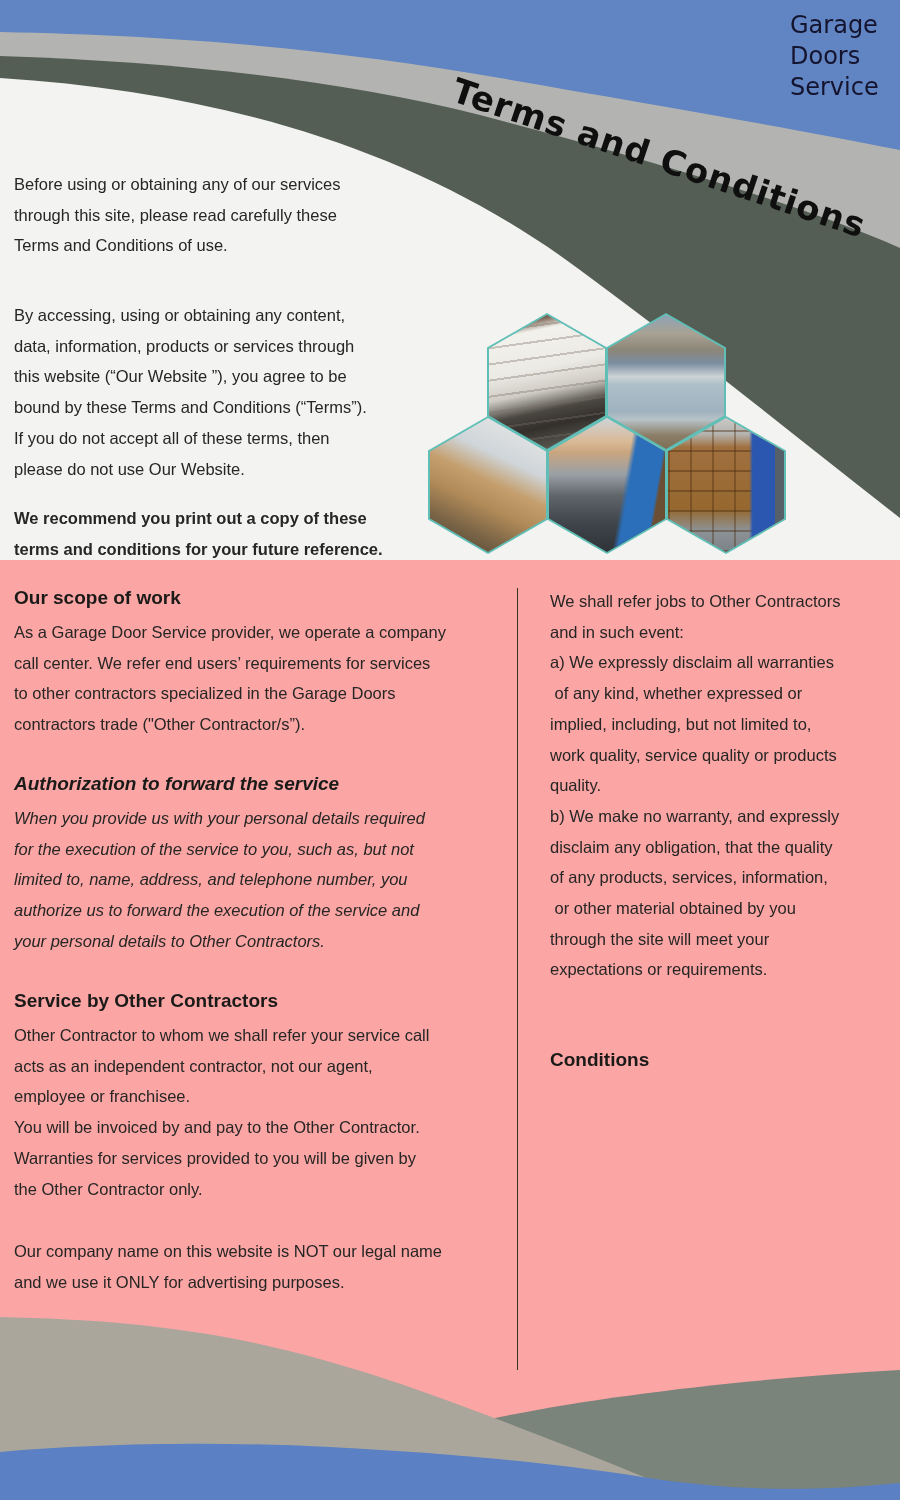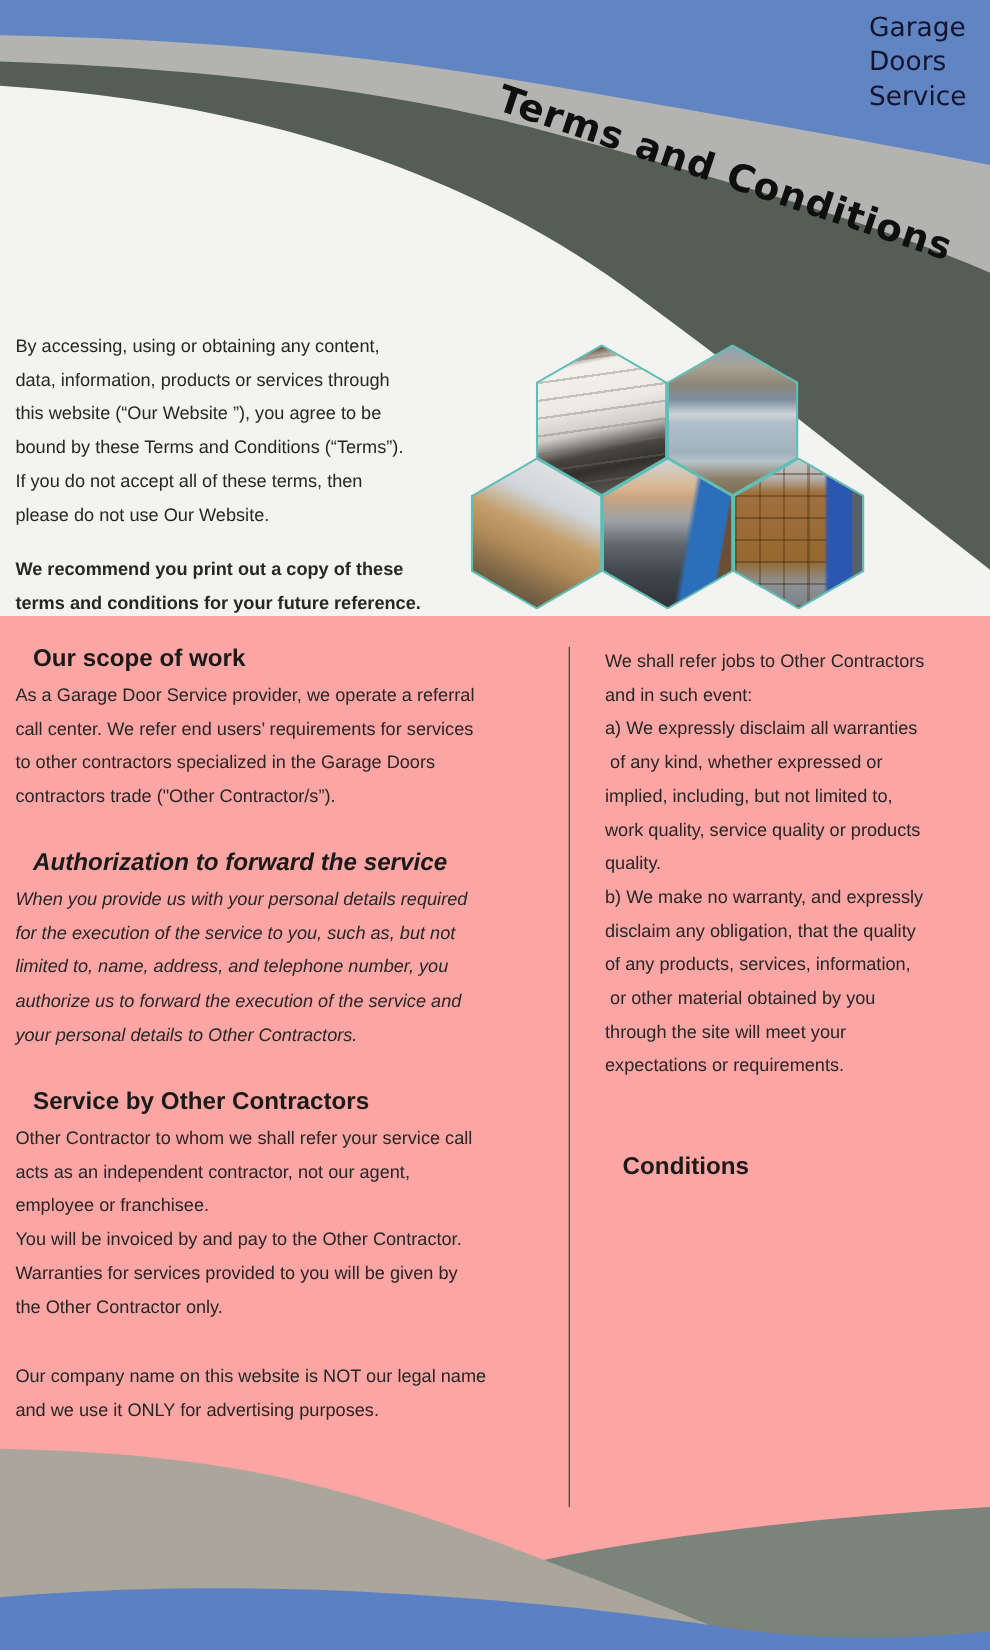--- a/index.html
+++ b/index.html
@@ -25,21 +25,21 @@
   }
   .intro,.para{
     position:absolute;left:14px;z-index:2;
     font-size:16.5px;line-height:30.7px;white-space:pre-line;margin:0;
   }
   .intro1{top:169px;width:420px;}
   .intro2{top:300px;width:430px;}
   .intro3{top:503px;width:430px;font-weight:bold;}
   .sec{position:absolute;z-index:2;margin:0;}
   .sec h3{
-    margin:0 0 7px 16px;font-size:22px;line-height:24px;
+    margin:0 0 7px 0;font-size:19px;line-height:24px;
     font-weight:bold;color:#1a1a18;
   }
   .sec p,.para{margin:0;}
   .sec p{font-size:16.5px;line-height:30.7px;white-space:pre-line;}
   .col-left{left:14px;width:500px;}
   .col-right{left:550px;width:348px;}
   .stand-para{left:14px;top:1236px;width:500px;}
   .divider{
     position:absolute;left:517px;top:588px;width:1px;height:782px;
     background:#33331f;z-index:2;
@@ -80,20 +80,23 @@
     <path d="M0,56 C180,62 340,80 480,115 C630,155 790,200 900,248 L900,560 L0,560 Z" fill="#545e54"></path>
     <path d="M0,78 C220,92 420,150 580,270 C700,358 800,440 900,518 L900,560 L0,560 Z" fill="#f3f3f1"></path>
   </svg>
 
   <div class="brand">Garage
 Doors
 Service</div>
 
   <div class="ribbon">Terms and Conditions</div>
 
+  <p class="intro intro1">Before using or obtaining any of our services
+through this site, please read carefully these
+Terms and Conditions of use.</p>
   <p class="intro intro2">By accessing, using or obtaining any content,
 data, information, products or services through
 this website (“Our Website ”), you agree to be
 bound by these Terms and Conditions (“Terms”).
 If you do not accept all of these terms, then
 please do not use Our Website.</p>
   <p class="intro intro3">We recommend you print out a copy of these
 terms and conditions for your future reference.</p>
 
   <div class="hex hex-outer hx-b" style="left:487px;top:313px;">
@@ -105,21 +108,21 @@
   <div class="hex hex-inner hx3" style="left:430px;top:418px;"></div>
   <div class="hex hex-outer" style="left:547px;top:416px;"></div>
   <div class="hex hex-inner hx4" style="left:549px;top:418px;"></div>
   <div class="hex hex-outer" style="left:666px;top:416px;"></div>
   <div class="hex hex-inner hx5" style="left:668px;top:418px;"></div>
 
   <div class="divider"></div>
 
   <section class="sec col-left" style="top:586px;">
     <h3>Our scope of work</h3>
-    <p>As a Garage Door Service provider, we operate a referral
+    <p>As a Garage Door Service provider, we operate a company
 call center. We refer end users’ requirements for services
 to other contractors specialized in the Garage Doors
 contractors trade ("Other Contractor/s”).</p>
   </section>
 
   <section class="sec col-left" style="top:772px;font-style:italic;">
     <h3>Authorization to forward the service</h3>
     <p>When you provide us with your personal details required
 for the execution of the service to you, such as, but not
 limited to, name, address, and telephone number, you

